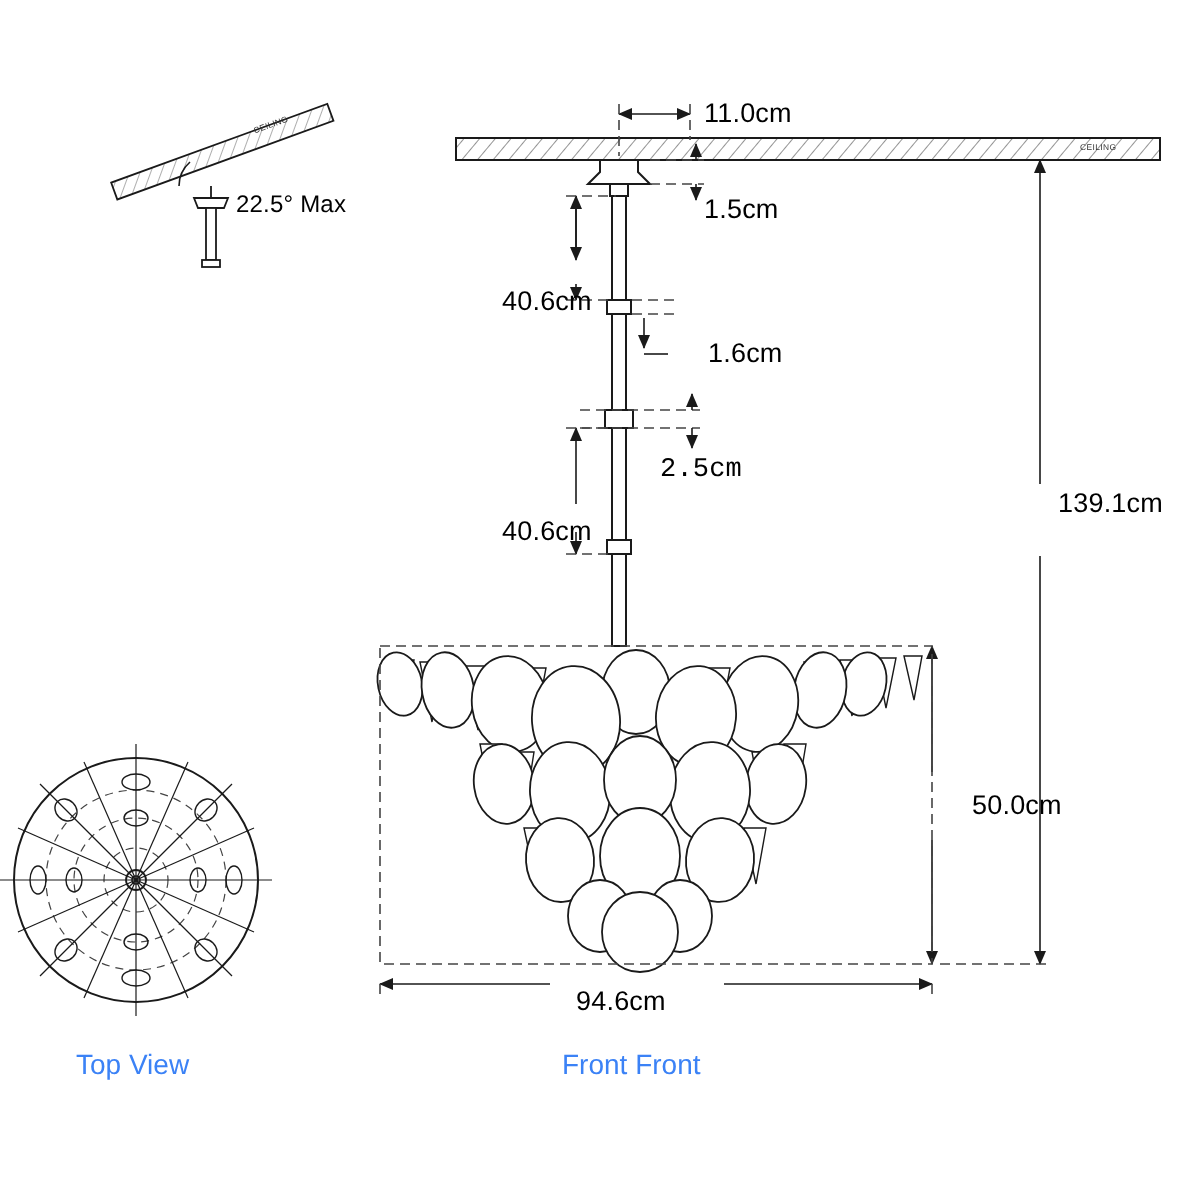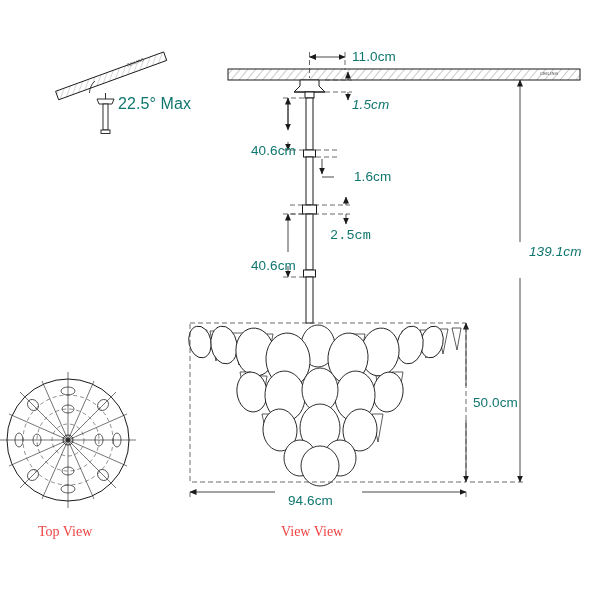--- a/index.html
+++ b/index.html
@@ -17,29 +17,29 @@
   }
   #stage svg {
     position: absolute;
     left: 0;
     top: 0;
   }
   .dim-label {
     position: absolute;
     font-family: "Liberation Sans", sans-serif;
     font-size: 13.5px;
-    color: #0f766e;
+    color: #000000;
     white-space: nowrap;
     letter-spacing: 0.1px;
   }
   .view-label {
     position: absolute;
-    font-family: Liberation Serif, serif;
+    font-family: Liberation Sans, sans-serif;
     font-size: 14px;
-    color: #ef4444;
+    color: #3b82f6;
     white-space: nowrap;
   }
   .tiny-label {
     position: absolute;
     font-family: "Liberation Sans", sans-serif;
     font-size: 4.2px;
     color: #333333;
     white-space: nowrap;
     letter-spacing: 0.2px;
   }
@@ -252,30 +252,30 @@
         <ellipse cx="103" cy="475" rx="6" ry="5" transform="rotate(45 103 475)"></ellipse>
         <ellipse cx="68" cy="409" rx="6" ry="4"></ellipse>
         <ellipse cx="68" cy="471" rx="6" ry="4"></ellipse>
         <ellipse cx="37" cy="440" rx="4" ry="6"></ellipse>
         <ellipse cx="99" cy="440" rx="4" ry="6"></ellipse>
       </g>
     </g>
   </svg>
 
   <div class="dim-label" style="left:352px; top:49px;">11.0cm</div>
-  <div class="dim-label" style="left:352px; top:97px;font-style:italic;">1.5cm</div>
+  <div class="dim-label" style="left:352px; top:97px;">1.5cm</div>
   <div class="dim-label" style="left:251px; top:143px;">40.6cm</div>
   <div class="dim-label" style="left:354px; top:169px;">1.6cm</div>
   <div class="dim-label" style="left:330px; top:228px;font-family:Liberation Mono, monospace;">2.5cm</div>
   <div class="dim-label" style="left:251px; top:258px;">40.6cm</div>
-  <div class="dim-label" style="left:529px; top:244px;font-style:italic;">139.1cm</div>
-  <div class="dim-label" style="left:473px; top:395px;">50.0cm</div>
+  <div class="dim-label" style="left:529px; top:244px;">139.1cm</div>
+  <div class="dim-label" style="left:486px; top:395px;">50.0cm</div>
   <div class="dim-label" style="left:288px; top:493px;">94.6cm</div>
 
-  <div class="dim-label" style="left:118px; top:95px; font-size:16px;">22.5° Max</div>
+  <div class="dim-label" style="left:118px; top:95px; font-size:12px;">22.5° Max</div>
 
   <div class="view-label" style="left:38px; top:524px;">Top View</div>
-  <div class="view-label" style="left:281px; top:524px;">View View</div>
+  <div class="view-label" style="left:281px; top:524px;">Front Front</div>
 
   <div class="tiny-label" style="left:540px; top:71px;">CEILING</div>
   <div class="tiny-label" style="left:126px; top:63px; transform:rotate(-20deg); transform-origin:left top;">CEILING</div>
 
 </div>
 
 </body></html>

